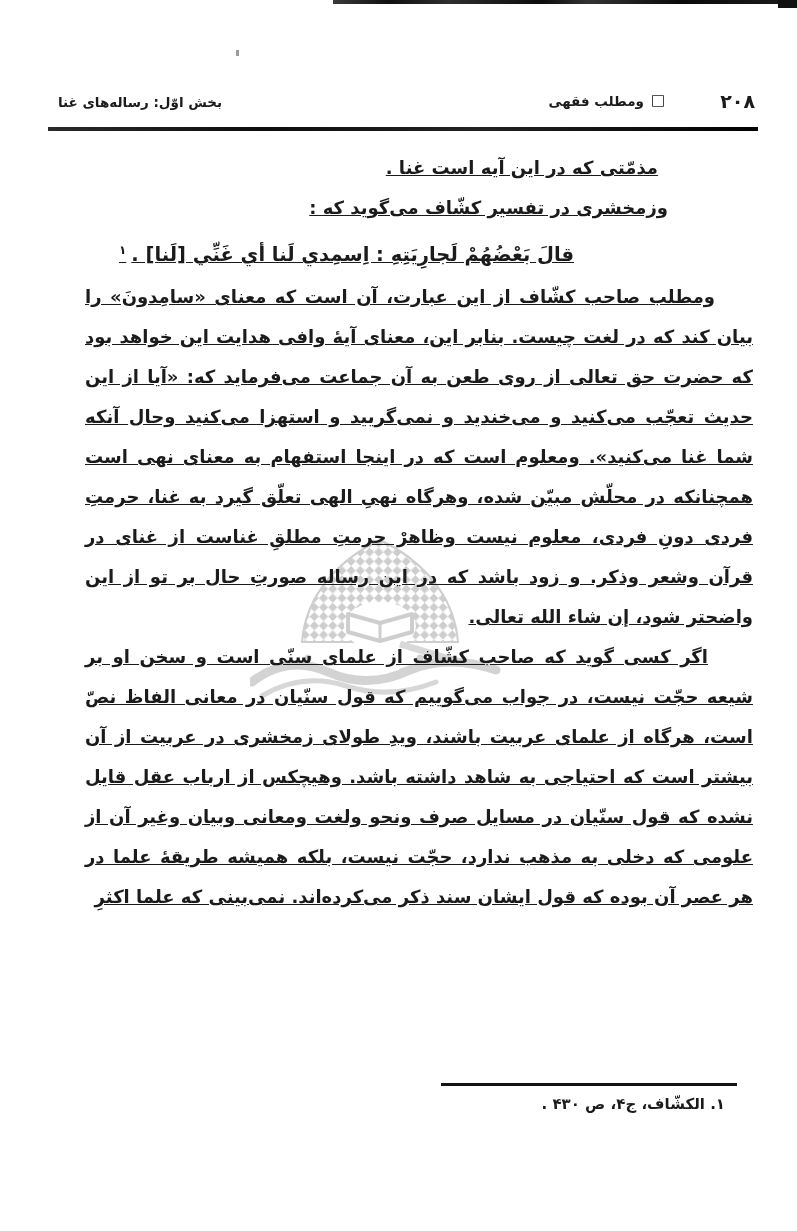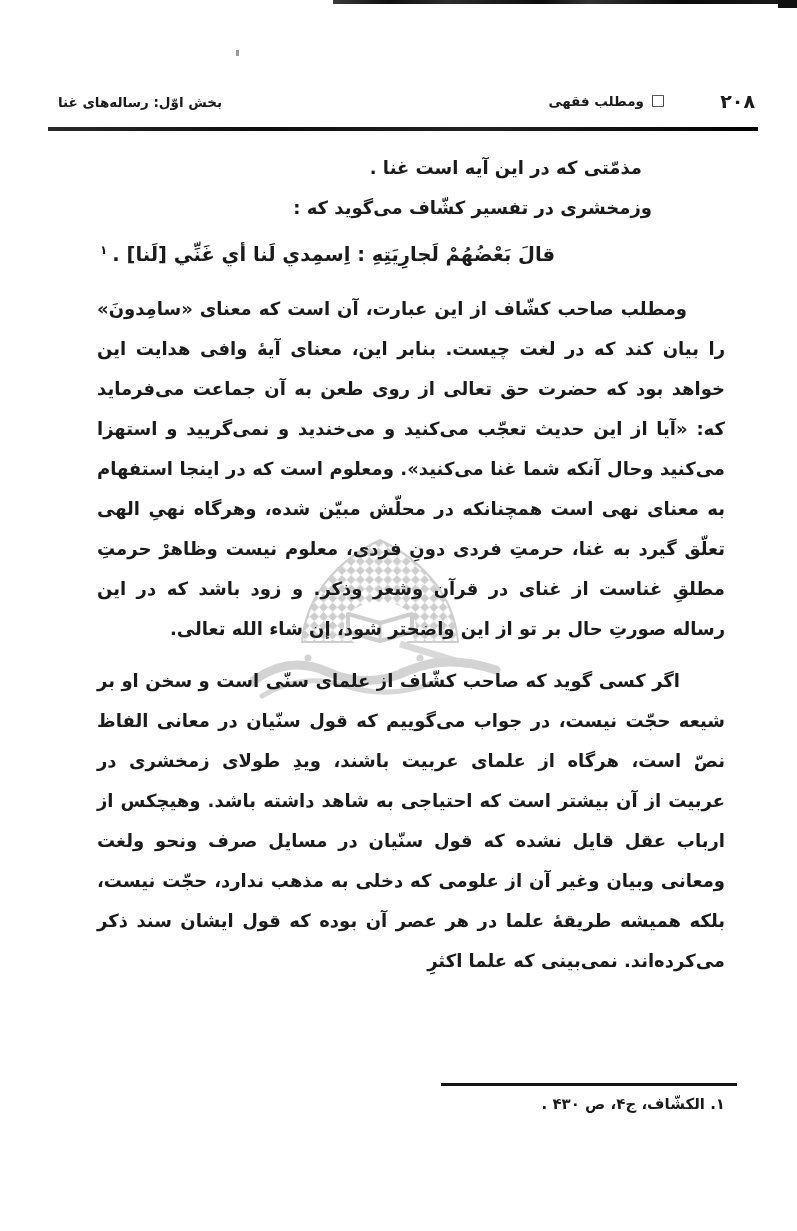--- a/index.html
+++ b/index.html
@@ -36,35 +36,35 @@
   .hdr-rule {
     position: absolute; top: 127px; left: 48px; right: 39px; height: 4px;
     background: linear-gradient(to right, #2a2a2a, #0d0d0d 30%, #222 60%, #000);
   }
 
   
   .watermark { position: absolute; top: 520px; left: 250px; z-index: 0; }
 
   
   .body {
-    position: absolute; top: 148px; left: 85px; right: 60px; z-index: 1;
+    position: absolute; top: 148px; left: 85px; right: 44px; z-index: 1;
     direction: rtl; text-align: justify;
-    font-size: 18px; font-weight: 700; line-height: 40px;
+    font-size: 18px; font-weight: 700; line-height: 40px; text-decoration: underline;
   }
   .ln { text-align: right; }
   .tail   { padding-right: 95px; }
   .intro  { padding-right: 85px; }
   .arabic {
-    padding-right: 160px; padding-left: 15px; text-align: left;
+    padding-right: 160px; padding-left: 15px; text-align: center;
     font-size: 19.5px; line-height: 44px;
   }
   .fn-ref { font-size: 12px; vertical-align: 7px; margin-right: 5px; }
   .trans1 { padding-right: 95px; }
   .trans2 { padding-right: 200px; }
-  .para { margin: 12px; }
+  .para { margin: 0; }
   .p1 { text-indent: 38px; }
   .p2 { text-indent: 45px; }
 
   
   .fn-rule {
     position: absolute; top: 1083px; right: 60px; width: 296px; height: 3px;
     background: #141414; z-index: 1;
   }
   .footnote {
     position: absolute; top: 1095px; right: 72px; z-index: 1;

